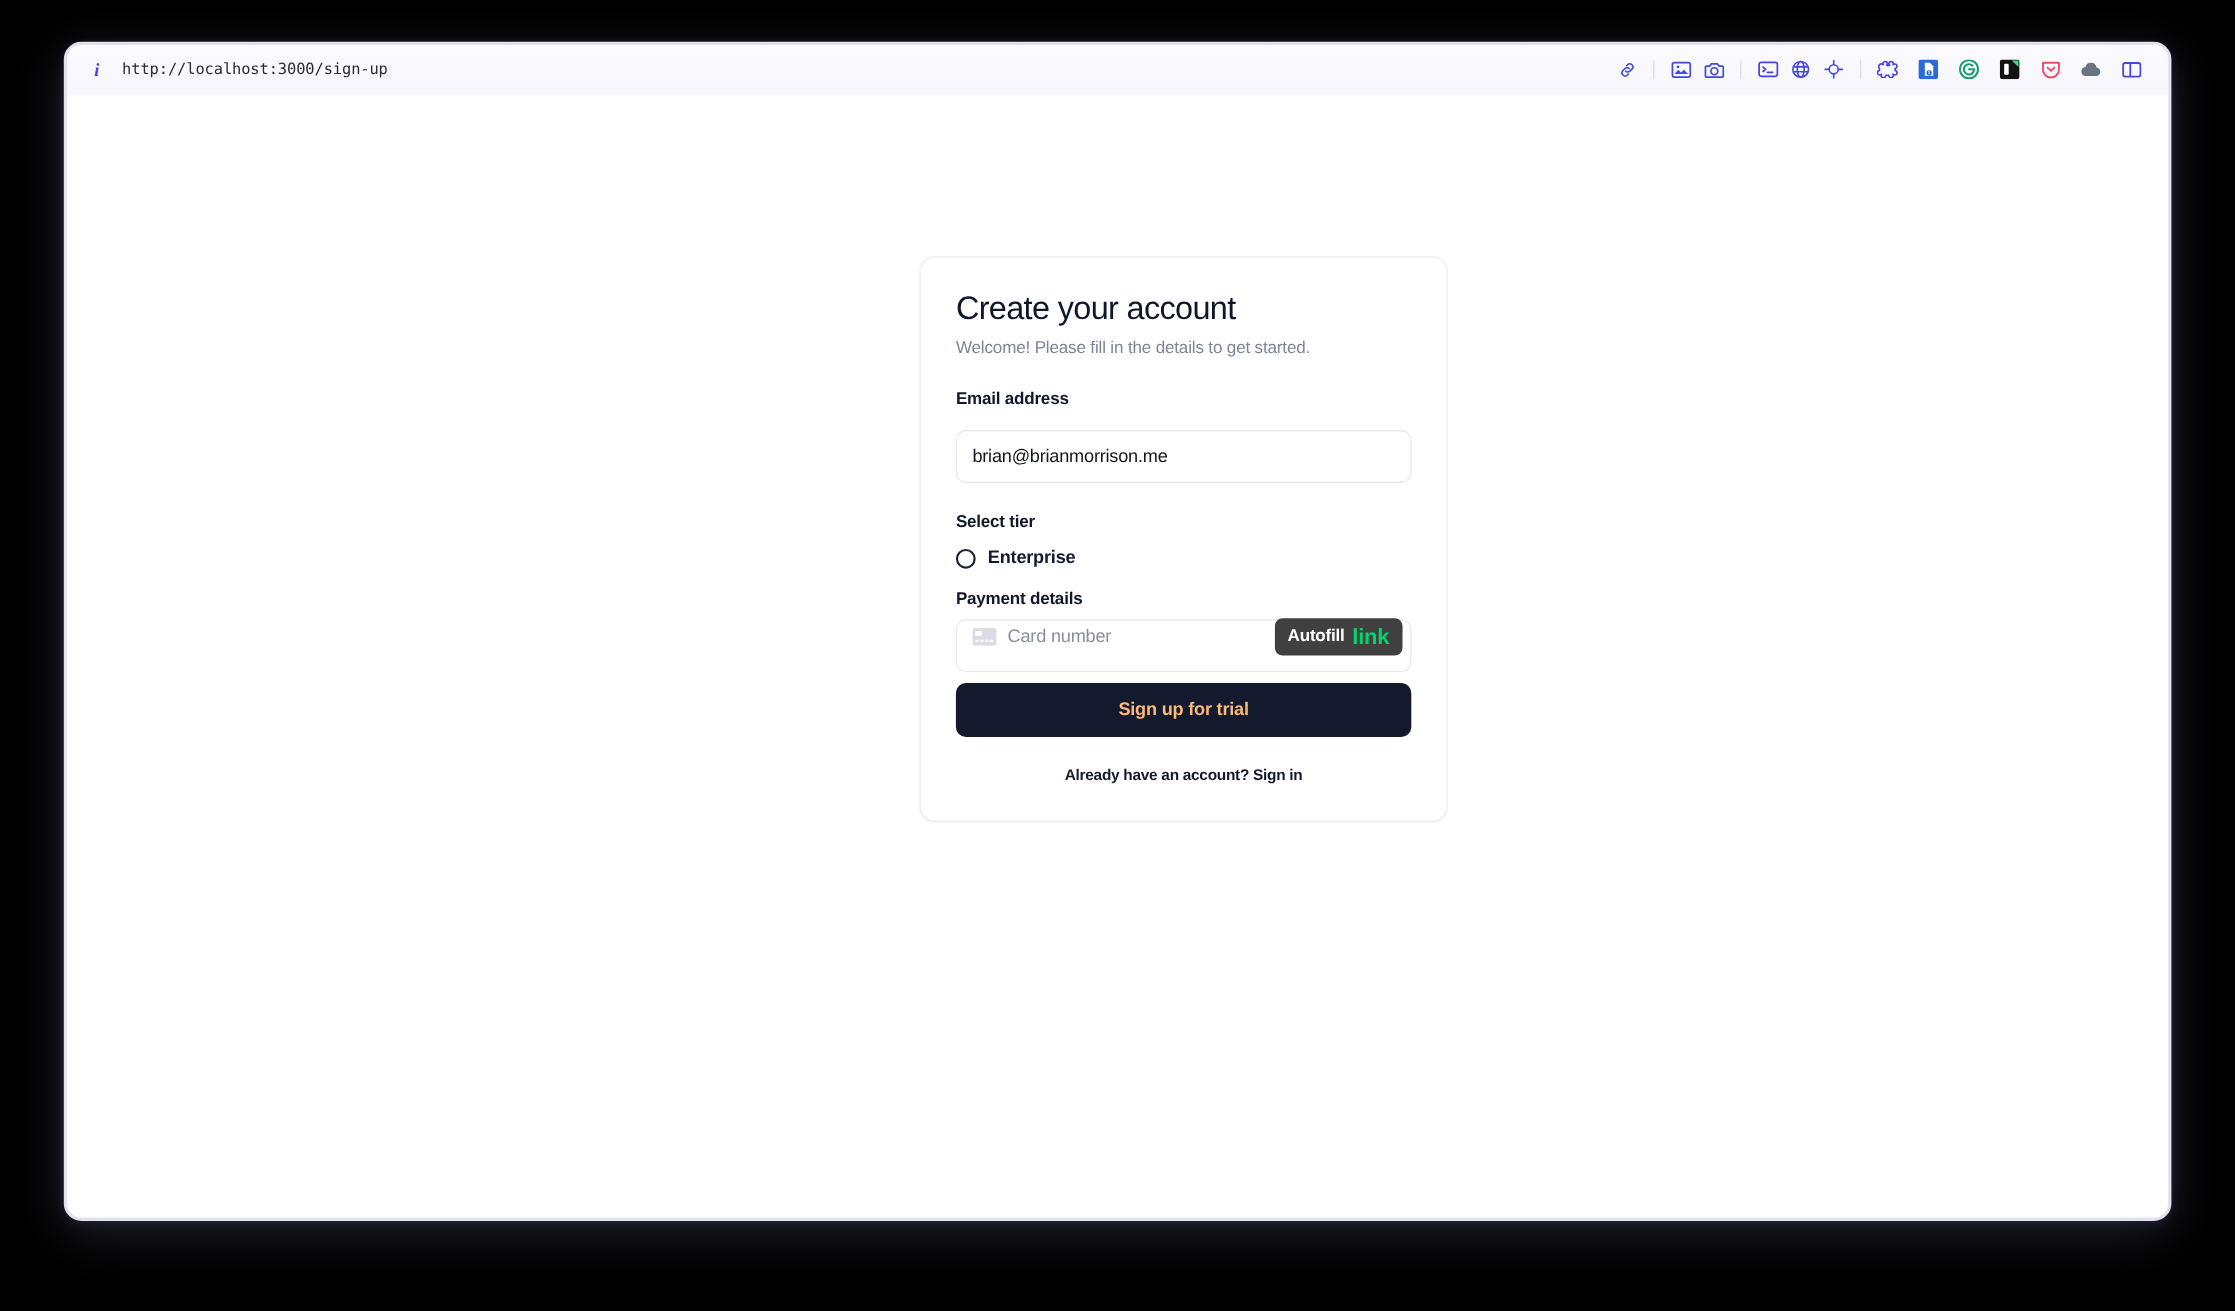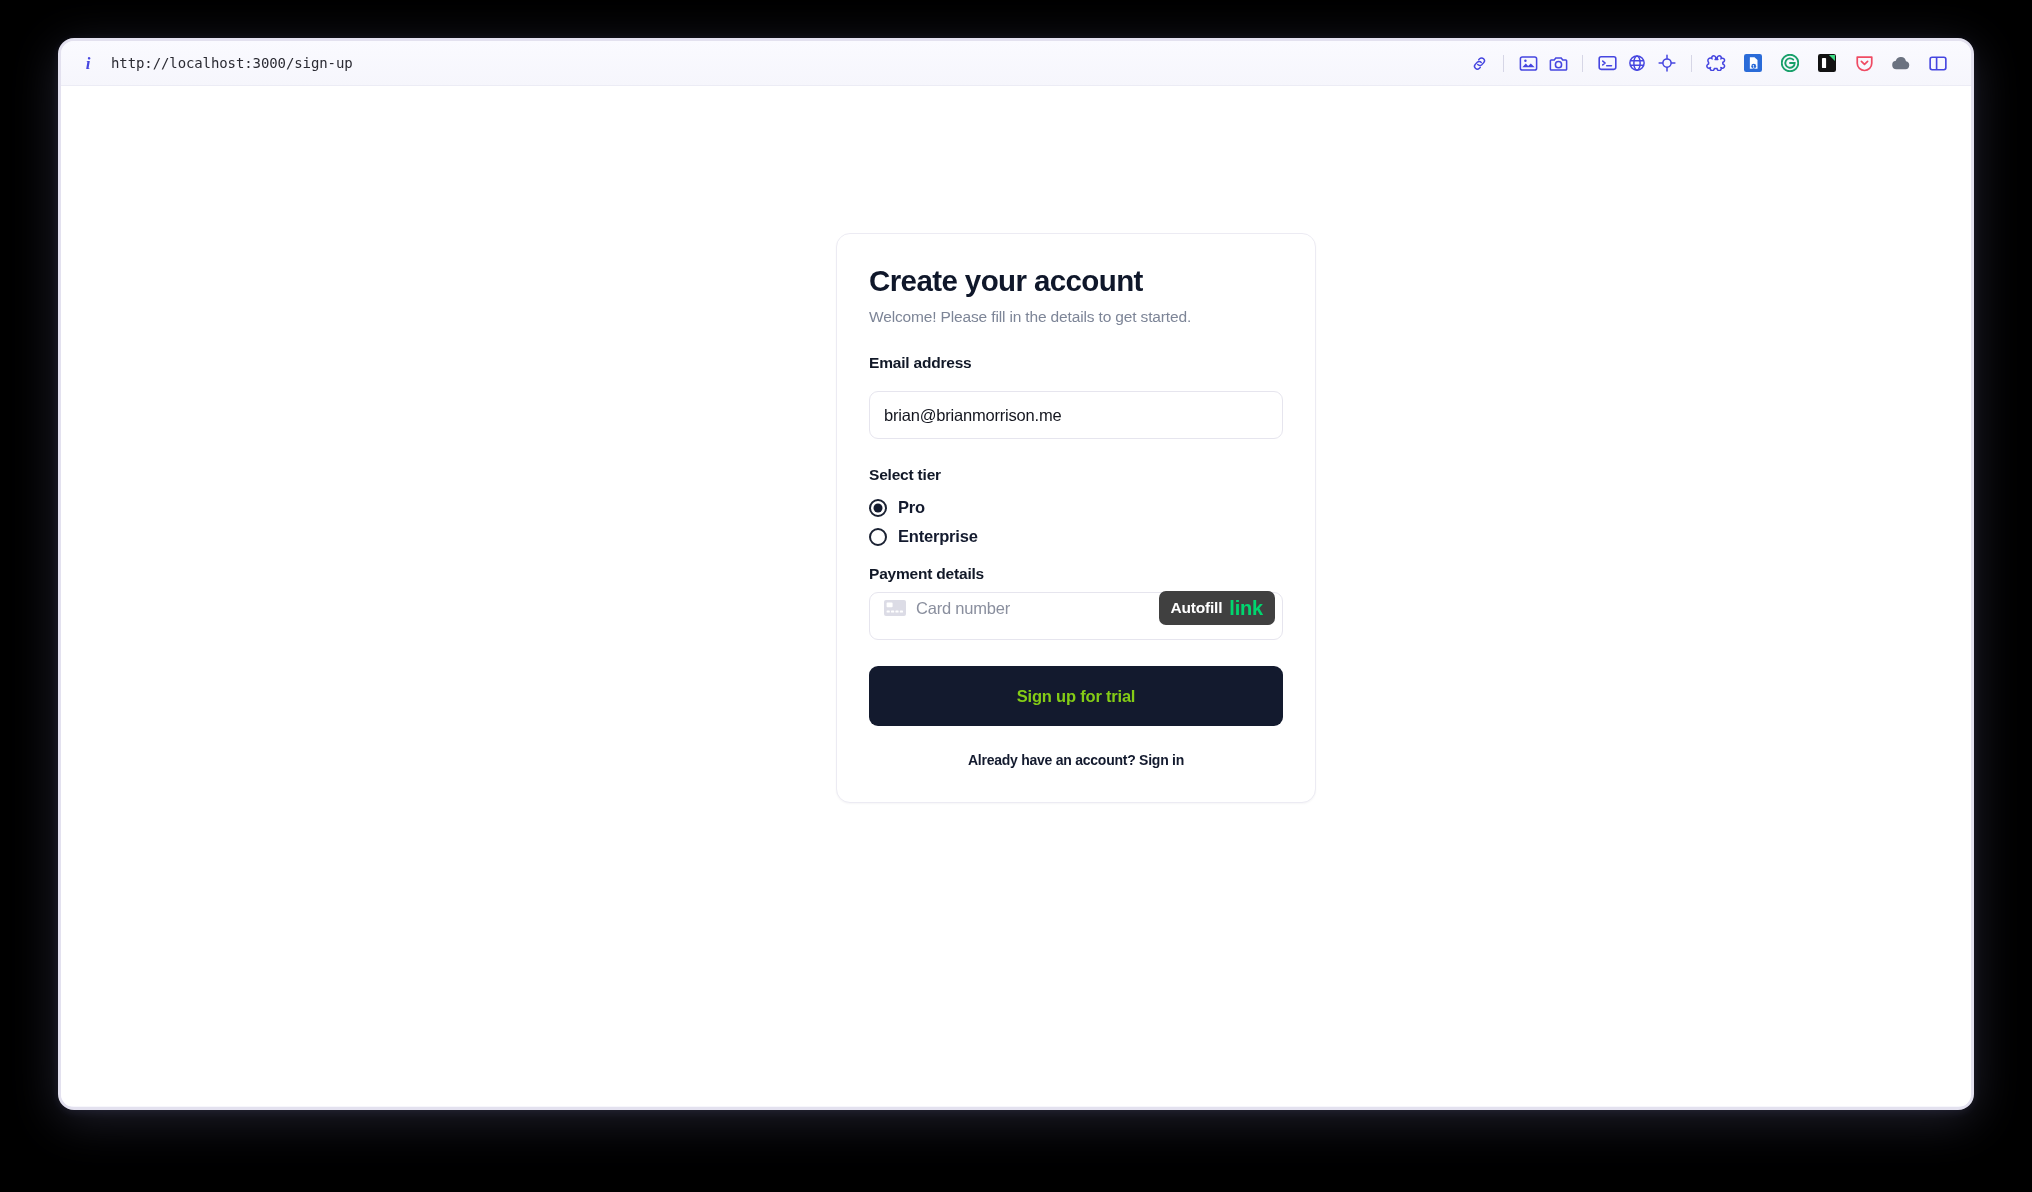--- a/index.html
+++ b/index.html
@@ -121,21 +121,21 @@
     width: 480px;
     background: #ffffff;
     border: 1px solid #ecebf3;
     border-radius: 14px;
     padding: 30px 32px 34px 32px;
     box-shadow: 0 1px 2px rgba(16, 24, 40, 0.04);
   }
 
   .card-title {
     font-size: 29.5px;
-    font-weight: bold;
+    font-weight: normal;
     color: #0f172a;
     letter-spacing: -0.6px;
     line-height: 1.15;
   }
 
   .card-subtitle {
     margin-top: 9px;
     font-size: 15.5px;
     color: #7d8597;
     letter-spacing: -0.15px;
@@ -259,27 +259,27 @@
   .autofill-brand {
     font-size: 20px;
     font-weight: bold;
     color: #00d66f;
     letter-spacing: -0.2px;
     line-height: 1;
   }
 
   
   .submit-btn {
-    margin-top: 26px;
+    margin-top: 10px;
     width: 100%;
-    height: 60px;
+    height: 49px;
     background: #131a2e;
     border: none;
     border-radius: 9px;
-    color: #84cc16;
+    color: #fdba74;
     font-family: "Liberation Sans", sans-serif;
     font-size: 16.5px;
     font-weight: bold;
     letter-spacing: -0.2px;
     cursor: pointer;
   }
 
   .signin-row {
     margin-top: 26px;
     text-align: center;
@@ -434,24 +434,20 @@
         <div class="field-block">
           <label class="field-label">Email address</label>
           <input class="text-input" type="text" value="brian@brianmorrison.me" style="">
         </div>
 
         
         <div class="field-block">
           <label class="field-label">Select tier</label>
 
           <div class="radio-group">
-            <div class="radio-row">
-              <span class="radio-mark checked"></span>
-              <span class="radio-label">Pro</span>
-            </div>
             <div class="radio-row">
               <span class="radio-mark"></span>
               <span class="radio-label">Enterprise</span>
             </div>
           </div>
         </div>
 
         
         <div class="pay-block">
           <label class="field-label">Payment details</label>

